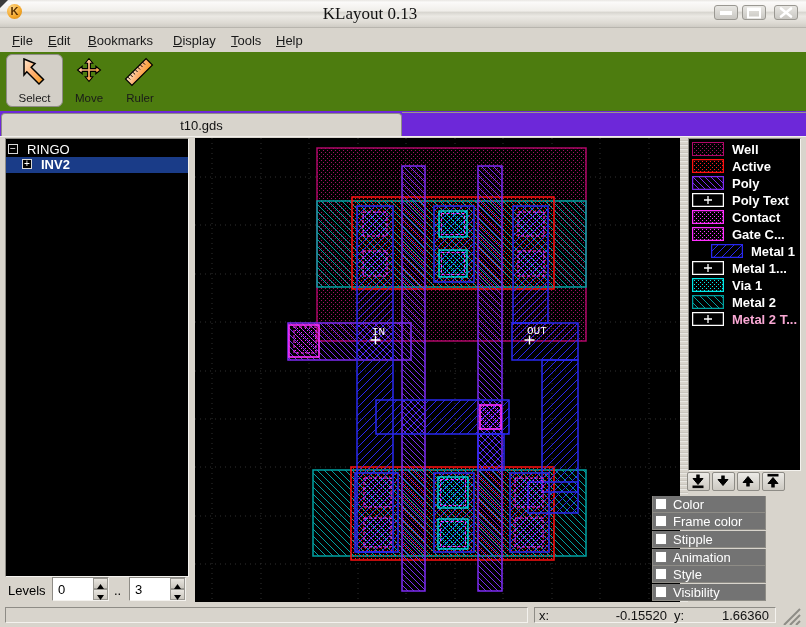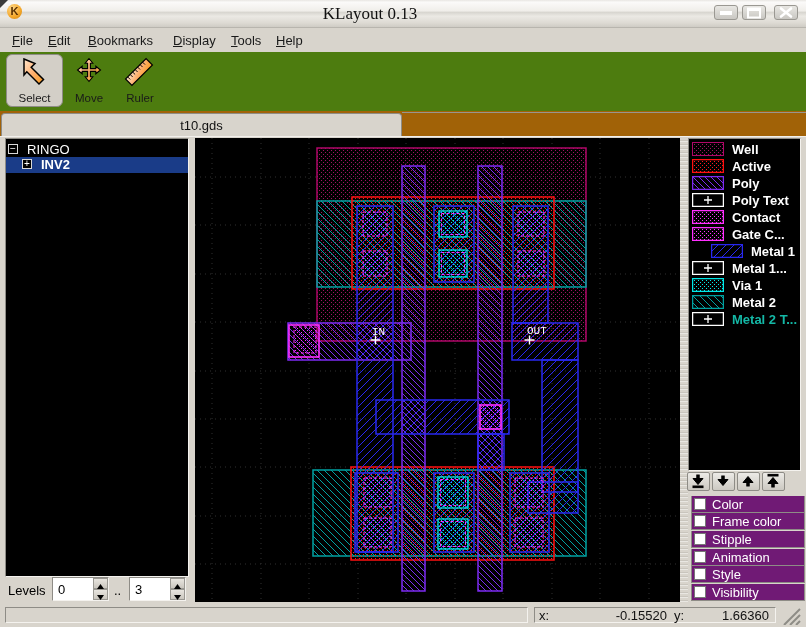--- a/index.html
+++ b/index.html
@@ -21,21 +21,21 @@
 
 #menubar { left:0; top:28px; width:806px; height:24px; background:#d8d4cc;padding-left:27px; }
 .mi { top:5px; font-size:13px; color:#1a1a1a; }
 .mi u { text-decoration:underline; }
 
 #toolbar { left:0; top:52px; width:806px; height:59px; background:#4d7c0f; }
 #selbtn { left:6px; top:2px; width:57px; height:53px; background:#d3cfc7;
   border:1px solid #8e8c86; border-radius:6px; }
 .tblabel { font-size:11.5px; color:#1a1a1a; text-align:center; }
 
-#tabrow { left:0; top:111px; width:806px; height:26px; background:#a16207; }
+#tabrow { left:0; top:111px; width:806px; height:26px; background:#6d28d9; }
 #tab { left:1px; top:2px; width:401px; height:24px; background:#d8d4cc;
   border:1px solid #8e8c86; border-bottom:none; border-radius:4px 4px 0 0;
   text-align:center; font-size:13px; color:#111; padding-top:4px; }
 #tabline { left:0; top:25px; width:806px; height:1px; background:#f2f0ec; }
 
 #leftpanel { left:5px; top:138px; width:184px; height:439px; background:#000;
   border:1px solid; border-color:#8e8c86 #f4f2ee #f4f2ee #8e8c86; }
 #canvas { left:195px; top:138px; width:485px; height:464px; background:#000; }
 #rightsplit { left:680px; top:138px; width:8px; height:464px; background:repeating-linear-gradient(#d8d4cc 0 2px, #c9c5bd 2px 3px, #e9e7e2 3px 4px); }
 #rightpanel { left:688px; top:138px; width:113px; height:333px; background:#000;
@@ -50,21 +50,21 @@
   border:1px solid; border-color:#8e8c86 #f4f2ee #f4f2ee #8e8c86; }
 .spincol { position:absolute; width:15px; height:22px; }
 .spinbtn { position:absolute; left:0; width:15px; height:11px;
   background:linear-gradient(#e8e5df,#cbc7bf); border:1px solid #9a9892; }
 
 .lrow { position:absolute; left:0; width:111px; height:17px; }
 .swatch { position:absolute; left:3px; top:1px; width:32px; height:14px; }
 .lname { position:absolute; left:43px; top:1px; font-size:13px; font-weight:bold; color:#fff; white-space:nowrap; }
 .arrbtn { top:472px; width:23px; height:19px; background:linear-gradient(#eceae6,#ccc9c2);
   border:1px solid #8e8c86; border-radius:2px; }
-.cbrow { left:691px; width:114px; height:17px; background:#701a75; border:1px solid #8e8c86; border-top:none; }
+.cbrow { left:652px; width:114px; height:17px; background:#737373; border:1px solid #8e8c86; border-top:none; }
 .cbrow .cb { position:absolute; left:2px; top:2px; width:12px; height:12px; background:#fff; border:1px solid #777; }
 .cbrow .cbt { position:absolute; left:20px; top:1px; font-size:13px; color:#fff; }
 
 #statusbar { left:0; top:605px; width:806px; height:22px; background:#d8d4cc; }
 .sfield { position:absolute; top:2px; height:16px; background:#d8d4cc;
   border:1px solid; border-color:#8e8c86 #f4f2ee #f4f2ee #8e8c86; font-size:13px; color:#111; }
 </style>
 </head>
 <body>
 
@@ -341,21 +341,21 @@
       <svg class="swatch">
         <rect x="0.5" y="0.5" width="31" height="13" fill="url(#hM2)" stroke="#00a2a2" stroke-width="1.5"></rect>
       </svg>
       <span class="lname">Metal 2</span>
     </div>
   <div class="lrow" style="top:172px;">
       <svg class="swatch">
         <rect x="0.5" y="0.5" width="31" height="13" fill="none" stroke="#fff" stroke-width="1.5"></rect>
         <path d="M16,3 L16,11 M12,7 L20,7" stroke="#fff" stroke-width="1.3"></path>
       </svg>
-      <span class="lname" style="color:#14b8a6;">Metal 2 T...</span>
+      <span class="lname" style="color:#f9a8d4;">Metal 2 T...</span>
     </div>
 </div>
 
 <svg class="abs" style="left:687px; top:472px; z-index:5;" width="100" height="19">
   <g fill="#000" stroke="#000">
     <g transform="translate(11,9)">
         <rect x="-1.2" y="-6" width="2.4" height="4"></rect>
         <polygon points="-5,-2.5 5,-2.5 0,3.5"></polygon>
         <rect x="-5" y="5" width="10" height="1.6"></rect>
       </g>

